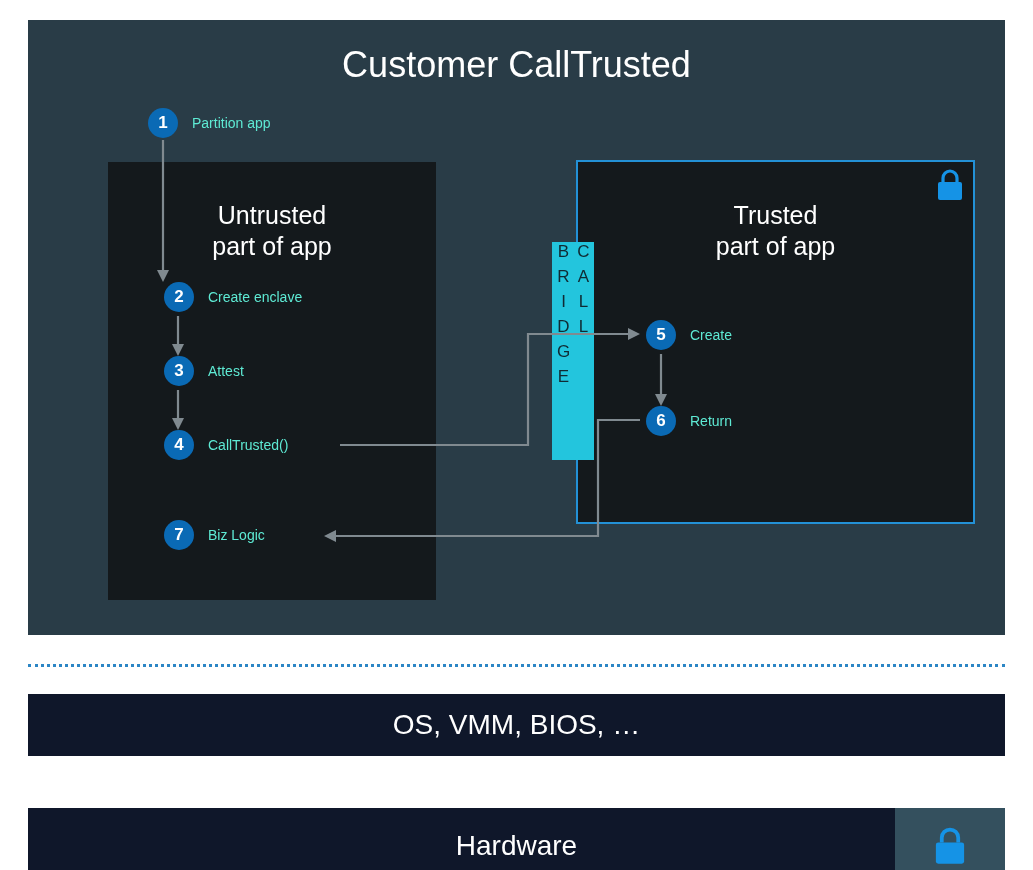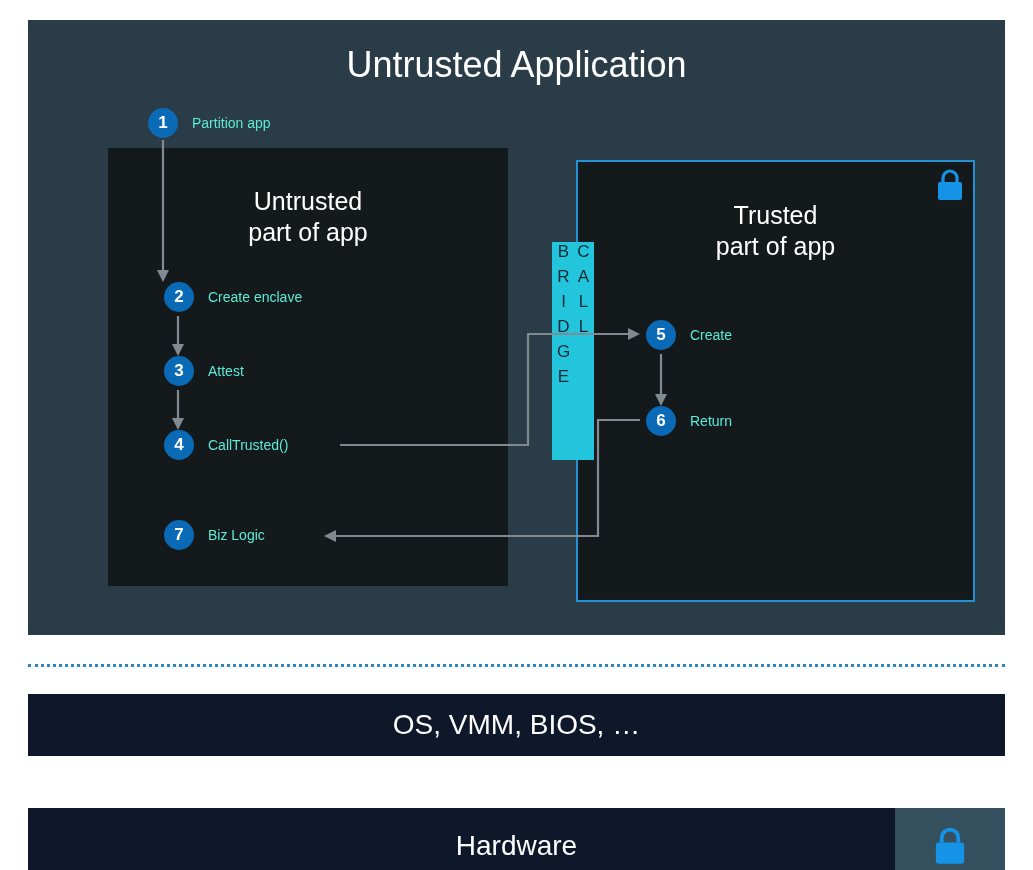--- a/index.html
+++ b/index.html
@@ -48,29 +48,29 @@
     color: #5eead4;
     font-size: 14px;
     font-weight: 400;
   }
   .box {
     position: absolute;
     background: #14191c;
   }
   .untrusted-box {
     left: 80px;
-    top: 128px;
-    width: 400px;
+    top: 142px;
+    width: 328px;
     height: 438px;
   }
   .trusted-box {
     left: 550px;
     top: 142px;
     width: 395px;
-    height: 438px;
+    height: 360px;
     outline: 2px solid #2391d6;
   }
   .box-heading {
     color: #fff;
     font-size: 25px;
     font-weight: 400;
     text-align: center;
     line-height: 1.25;
     margin-top: 38px;
   }
@@ -148,21 +148,21 @@
   }
   .arrow .head {
     fill: #808a90;
     stroke: none;
   }
 </style>
 </head>
 <body>
 
 <div class="main-panel">
-  <div class="title">Untrusted Application</div>
+  <div class="title">Customer CallTrusted</div>
 
   <div class="step" style="left:120px; top:88px;">
     <div class="badge">1</div>
     <div class="step-label">Partition app</div>
   </div>
 
   <div class="box untrusted-box">
     <div class="box-heading">
       <span>Untrusted</span><br>
       <span>part of app</span>

